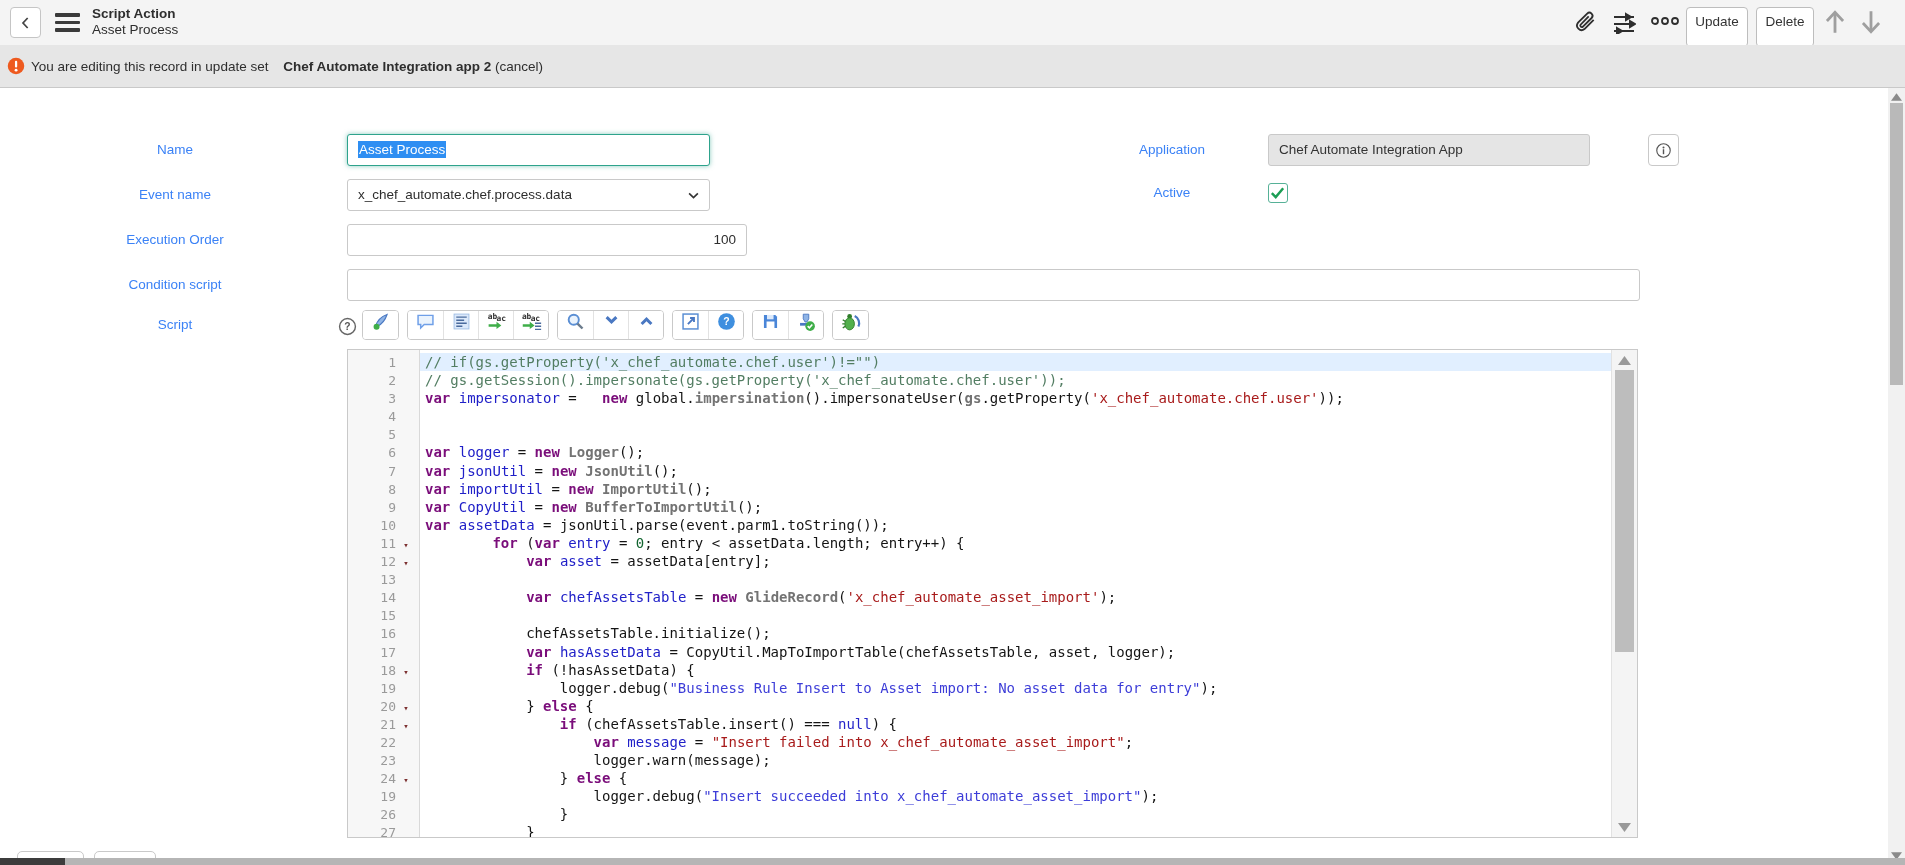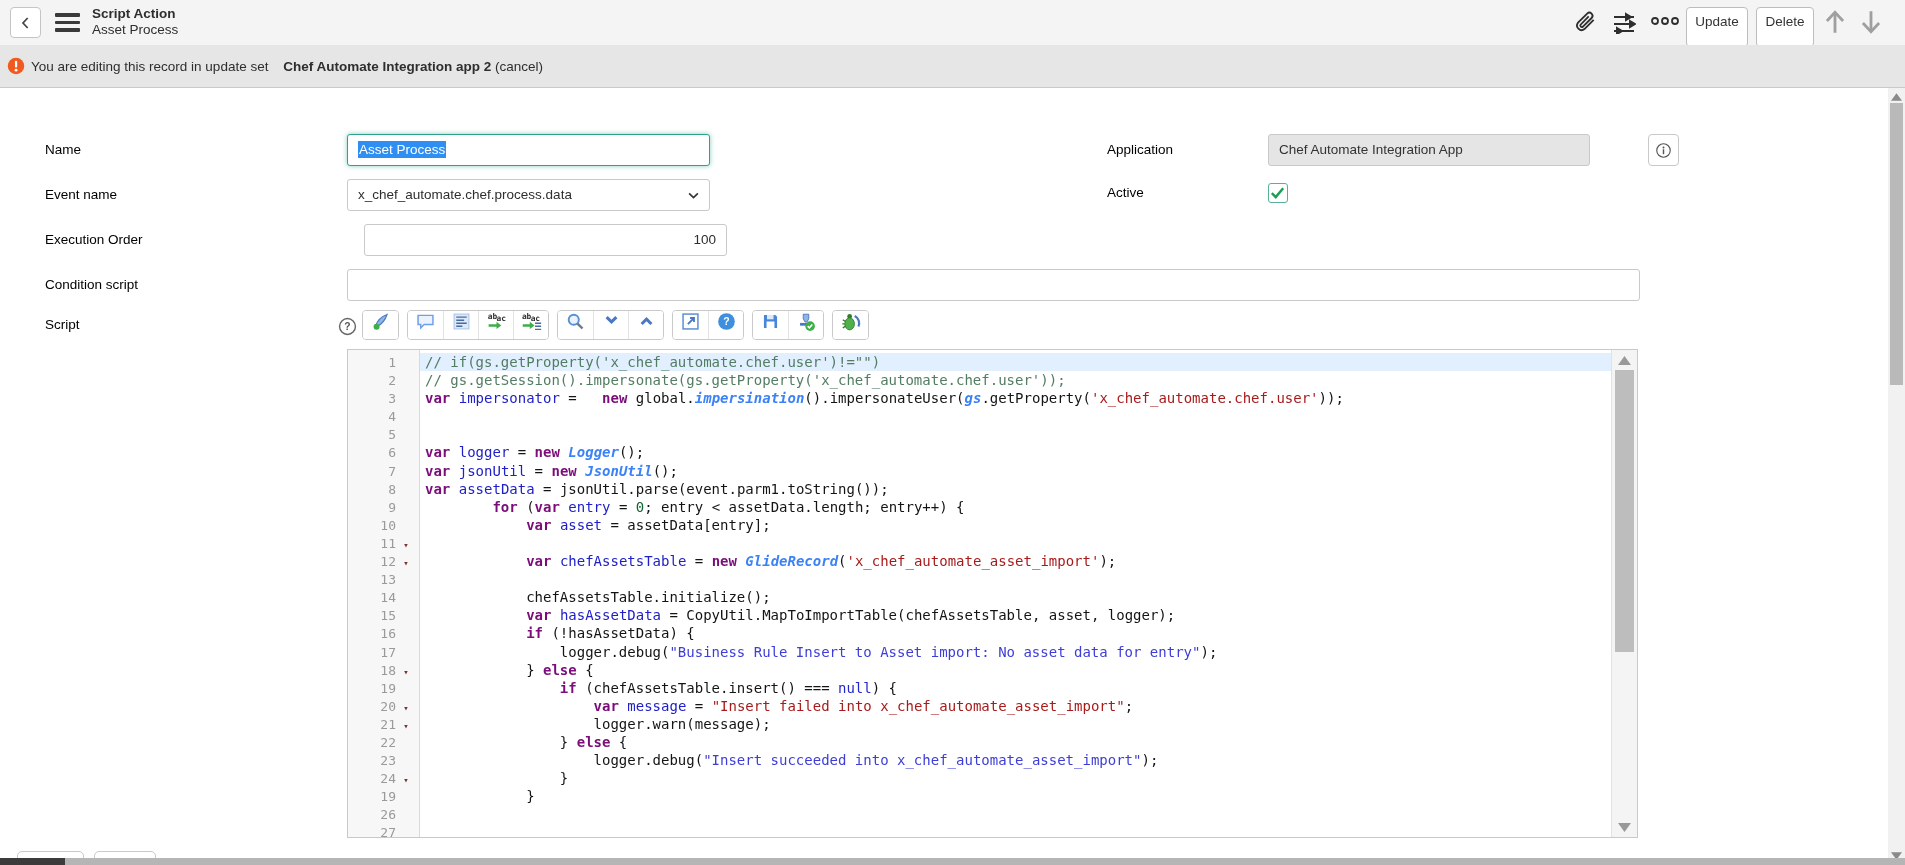--- a/index.html
+++ b/index.html
@@ -17,30 +17,30 @@
   .hdr-btn { position:absolute; top:7px; height:40px; background:#fff; border:1px solid #bdbdbd;
              border-radius:4px; font-size:13.5px; color:#333; text-align:center; line-height:28px; cursor:pointer;}
   .nav-arrow { position:absolute; top:8px; width:26px; height:28px; cursor:pointer;}
   
   #warnbar { position:absolute; left:0; top:45px; width:1905px; height:43px; background:#e6e6e6;
              border-bottom:1px solid #c9c9c9; font-size:13.5px; }
   #warnbar .wicon { position:absolute; left:7px; top:12px; width:18px; height:18px; }
   #warnbar .wtext { position:absolute; left:31px; top:0; line-height:43px; }
   #warnbar b { font-weight:bold;margin-left:11px; }
   
-  .flabel { position:absolute; width:260px; text-align:left; font-size:13.5px; line-height:32px; color:#000000;}
+  .flabel { position:absolute; width:260px; text-align:center; font-size:13.5px; line-height:32px; color:#3b82f6;}
   .flabel.left { left:45px; }
   .flabel.right { left:1107px; width:130px; }
   .field { position:absolute; height:32px; background:#fff; border:1px solid #c9c9c9; border-radius:3px;
            font-size:13.5px; line-height:30px; padding:0 10px; }
   #name-field { left:347px; top:134px; width:363px; border-color:#2ea38c; box-shadow:0 0 5px rgba(46,163,140,.55); }
   #name-field .sel { background:#2e8ef2; color:#fff; padding:1px 1px; }
   #event-field { left:347px; top:179px; width:363px; cursor:pointer; }
   #event-field svg { position:absolute; right:8px; top:8px; }
-  #order-field { left:364px; top:224px; width:363px; text-align:right; }
+  #order-field { left:347px; top:224px; width:400px; text-align:right; }
   #cond-field { left:347px; top:269px; width:1293px; }
   #app-field { left:1268px; top:134px; width:322px; background:#e5e5e5; color:#333; }
   #app-info { position:absolute; left:1648px; top:134px; width:31px; height:32px; background:#fff;
               border:1px solid #c9c9c9; border-radius:4px; display:flex; align-items:center; justify-content:center; cursor:pointer;}
   #active-cb { position:absolute; left:1268px; top:183px; width:20px; height:20px; background:#fff;
                border:1.5px solid #56b197; border-radius:3px; cursor:pointer;}
   #active-cb svg { visibility:hidden; }
   #active-cb.checked svg { visibility:visible; }
   
   #script-help { position:absolute; left:338px; top:317px; width:19px; height:19px; cursor:pointer;}
@@ -57,21 +57,21 @@
             border-right:1px solid #d9d9d9; padding-top:3px; }
   .gut-row { height:18.1px; line-height:18.1px; white-space:nowrap; }
   .gut-row .lnum { display:inline-block; width:48px; text-align:right; color:#9a9a9a; font-size:13px; }
   .gut-row .fold { display:inline-block; width:20px; text-align:center; color:#7c3030; font-size:9px; cursor:pointer;}
   #code { position:absolute; left:72px; right:26px; top:0; bottom:0; padding-top:3px; overflow:hidden; cursor:text;}
   .code-row { height:18.1px; line-height:18.1px; white-space:pre; padding-left:5px; color:#141414;}
   .code-row.active { background:#e1efff; }
   .tk-c { color:#527d62; }
   .tk-k { color:#7a0d7a; font-weight:bold; }
   .tk-d { color:#2020c8;margin-top:34px; }
-  .tk-t { color:#3b82f6; font-weight:bold; font-style:italic; }
+  .tk-t { color:#737373; font-weight:bold; }
   .tk-s { color:#a81b1b; }
   .tk-sb { color:#3d3dd8; }
   .tk-n { color:#11642f; }
   .tk-nl { color:#2525c9; }
   .tk-p { color:#141414; }
   
   #ed-scroll { position:absolute; right:0; top:0; bottom:0; width:26px; background:#f4f4f4; border-left:1px solid #e2e2e2;}
   #ed-scroll .thumb { position:absolute; left:3px; top:20px; width:19px; height:282px; background:#bdbdbd; cursor:pointer;}
   .sb-arrow { position:absolute; left:0; width:100%; height:14px; display:flex; align-items:center; justify-content:center; cursor:pointer;}
   
@@ -365,20 +365,22 @@
       <div class="gut-row"><span class="lnum">27</span><span class="fold"></span></div>
     </div>
   <div id="code">
       <div class="code-row active"><span class="tk-c">// if(gs.getProperty('x_chef_automate.chef.user')!="")</span></div>
       <div class="code-row"><span class="tk-c">// gs.getSession().impersonate(gs.getProperty('x_chef_automate.chef.user'));</span></div>
       <div class="code-row"><span class="tk-k">var</span><span class="tk-p"> </span><span class="tk-d">impersonator</span><span class="tk-p"> =   </span><span class="tk-k">new</span><span class="tk-p"> global.</span><span class="tk-t">impersination</span><span class="tk-p">().impersonateUser(</span><span class="tk-t">gs</span><span class="tk-p">.getProperty(</span><span class="tk-s">'x_chef_automate.chef.user'</span><span class="tk-p">));</span></div>
       <div class="code-row">&nbsp;</div>
       <div class="code-row">&nbsp;</div>
       <div class="code-row"><span class="tk-k">var</span><span class="tk-p"> </span><span class="tk-d">logger</span><span class="tk-p"> = </span><span class="tk-k">new</span><span class="tk-p"> </span><span class="tk-t">Logger</span><span class="tk-p">();</span></div>
       <div class="code-row"><span class="tk-k">var</span><span class="tk-p"> </span><span class="tk-d">jsonUtil</span><span class="tk-p"> = </span><span class="tk-k">new</span><span class="tk-p"> </span><span class="tk-t">JsonUtil</span><span class="tk-p">();</span></div>
+      <div class="code-row"><span class="tk-k">var</span><span class="tk-p"> </span><span class="tk-d">importUtil</span><span class="tk-p"> = </span><span class="tk-k">new</span><span class="tk-p"> </span><span class="tk-t">ImportUtil</span><span class="tk-p">();</span></div>
+      <div class="code-row"><span class="tk-k">var</span><span class="tk-p"> </span><span class="tk-d">CopyUtil</span><span class="tk-p"> = </span><span class="tk-k">new</span><span class="tk-p"> </span><span class="tk-t">BufferToImportUtil</span><span class="tk-p">();</span></div>
       <div class="code-row"><span class="tk-k">var</span><span class="tk-p"> </span><span class="tk-d">assetData</span><span class="tk-p"> = jsonUtil.parse(event.parm1.toString());</span></div>
       <div class="code-row"><span class="tk-p">        </span><span class="tk-k">for</span><span class="tk-p"> (</span><span class="tk-k">var</span><span class="tk-p"> </span><span class="tk-d">entry</span><span class="tk-p"> = </span><span class="tk-n">0</span><span class="tk-p">; entry &lt; assetData.length; entry++) {</span></div>
       <div class="code-row"><span class="tk-p">            </span><span class="tk-k">var</span><span class="tk-p"> </span><span class="tk-d">asset</span><span class="tk-p"> = assetData[entry];</span></div>
       <div class="code-row">&nbsp;</div>
       <div class="code-row"><span class="tk-p">            </span><span class="tk-k">var</span><span class="tk-p"> </span><span class="tk-d">chefAssetsTable</span><span class="tk-p"> = </span><span class="tk-k">new</span><span class="tk-p"> </span><span class="tk-t">GlideRecord</span><span class="tk-p">(</span><span class="tk-s">'x_chef_automate_asset_import'</span><span class="tk-p">);</span></div>
       <div class="code-row">&nbsp;</div>
       <div class="code-row"><span class="tk-p">            chefAssetsTable.initialize();</span></div>
       <div class="code-row"><span class="tk-p">            </span><span class="tk-k">var</span><span class="tk-p"> </span><span class="tk-d">hasAssetData</span><span class="tk-p"> = CopyUtil.MapToImportTable(chefAssetsTable, asset, logger);</span></div>
       <div class="code-row"><span class="tk-p">            </span><span class="tk-k">if</span><span class="tk-p"> (!hasAssetData) {</span></div>
       <div class="code-row"><span class="tk-p">                logger.debug(</span><span class="tk-sb">"Business Rule Insert to Asset import: No asset data for entry"</span><span class="tk-p">);</span></div>

